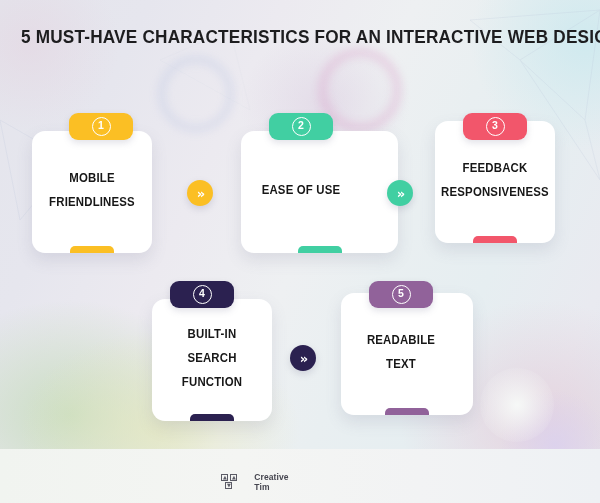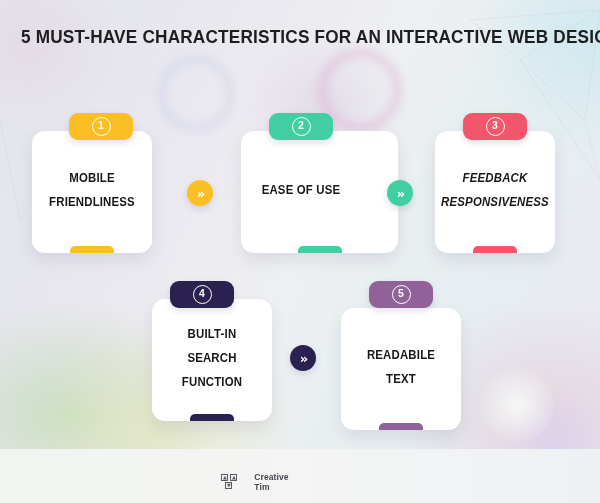--- a/index.html
+++ b/index.html
@@ -289,21 +289,21 @@
     <div class="card-foot-tab" style="background: rgb(65, 207, 162);"></div>
   </div>
   <div class="badge" style="left: 269px; top: 113px; background: rgb(65, 207, 162);">
     <span class="badge-num">2</span>
   </div>
 
   <div class="arrow" style="left: 387px; top: 180px; background: rgb(65, 207, 162);">
     <span class="arrow-glyph">»</span>
   </div>
 
-  <div class="card" style="left:435px; top:131px;font-style:italic;">
+  <div class="card" style="left:435px; top:121px;">
     <div class="card-label">
         <div>FEEDBACK</div>
         <div>RESPONSIVENESS</div>
       </div>
     <div class="card-foot-tab" style="background: rgb(242, 86, 107);"></div>
   </div>
   <div class="badge" style="left: 463px; top: 113px; background: rgb(242, 86, 107);">
     <span class="badge-num">3</span>
   </div>
 
@@ -316,21 +316,21 @@
     <div class="card-foot-tab" style="background: rgb(43, 33, 80);"></div>
   </div>
   <div class="badge" style="left: 170px; top: 281px; background: rgb(43, 33, 80);">
     <span class="badge-num">4</span>
   </div>
 
   <div class="arrow" style="left: 290px; top: 345px; background: rgb(43, 33, 80);">
     <span class="arrow-glyph">»</span>
   </div>
 
-  <div class="card" style="left:341px; top:308px;">
+  <div class="card" style="left:341px; top:293px;padding-left:12px;">
     <div class="card-label">
         <div>READABILE</div>
         <div>TEXT</div>
       </div>
     <div class="card-foot-tab" style="background: rgb(145, 98, 154);"></div>
   </div>
   <div class="badge" style="left: 369px; top: 281px; background: rgb(145, 98, 154);">
     <span class="badge-num">5</span>
   </div>
 

